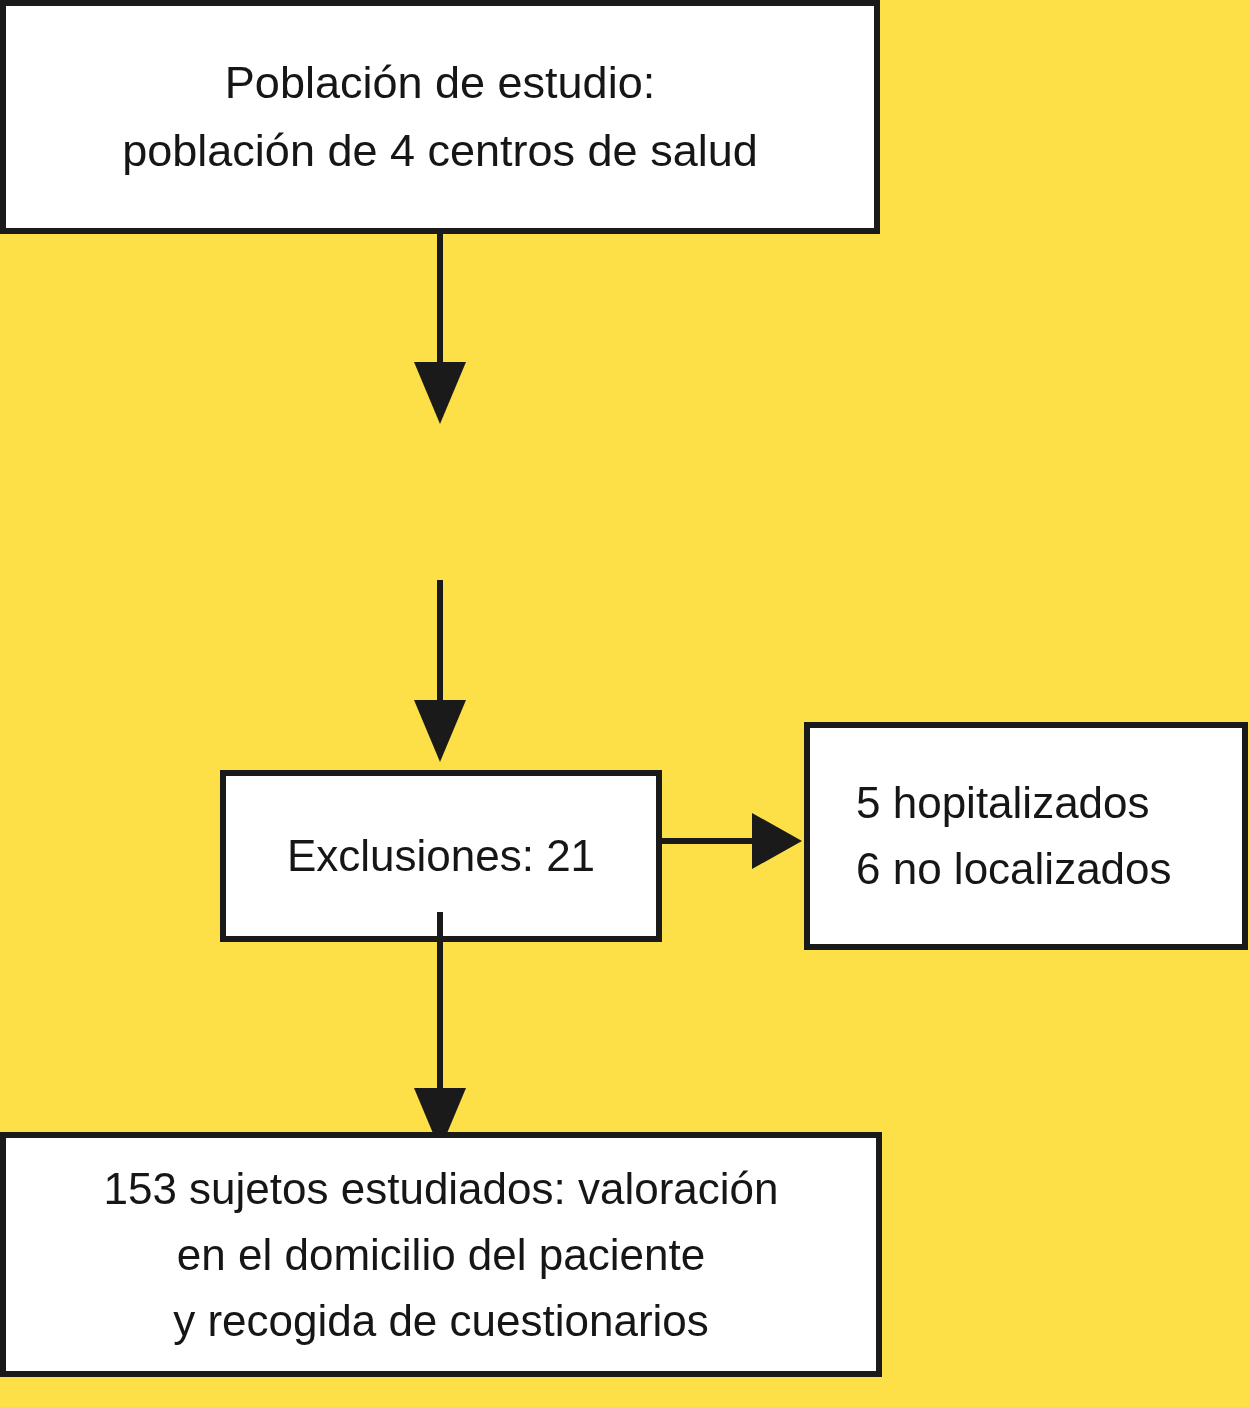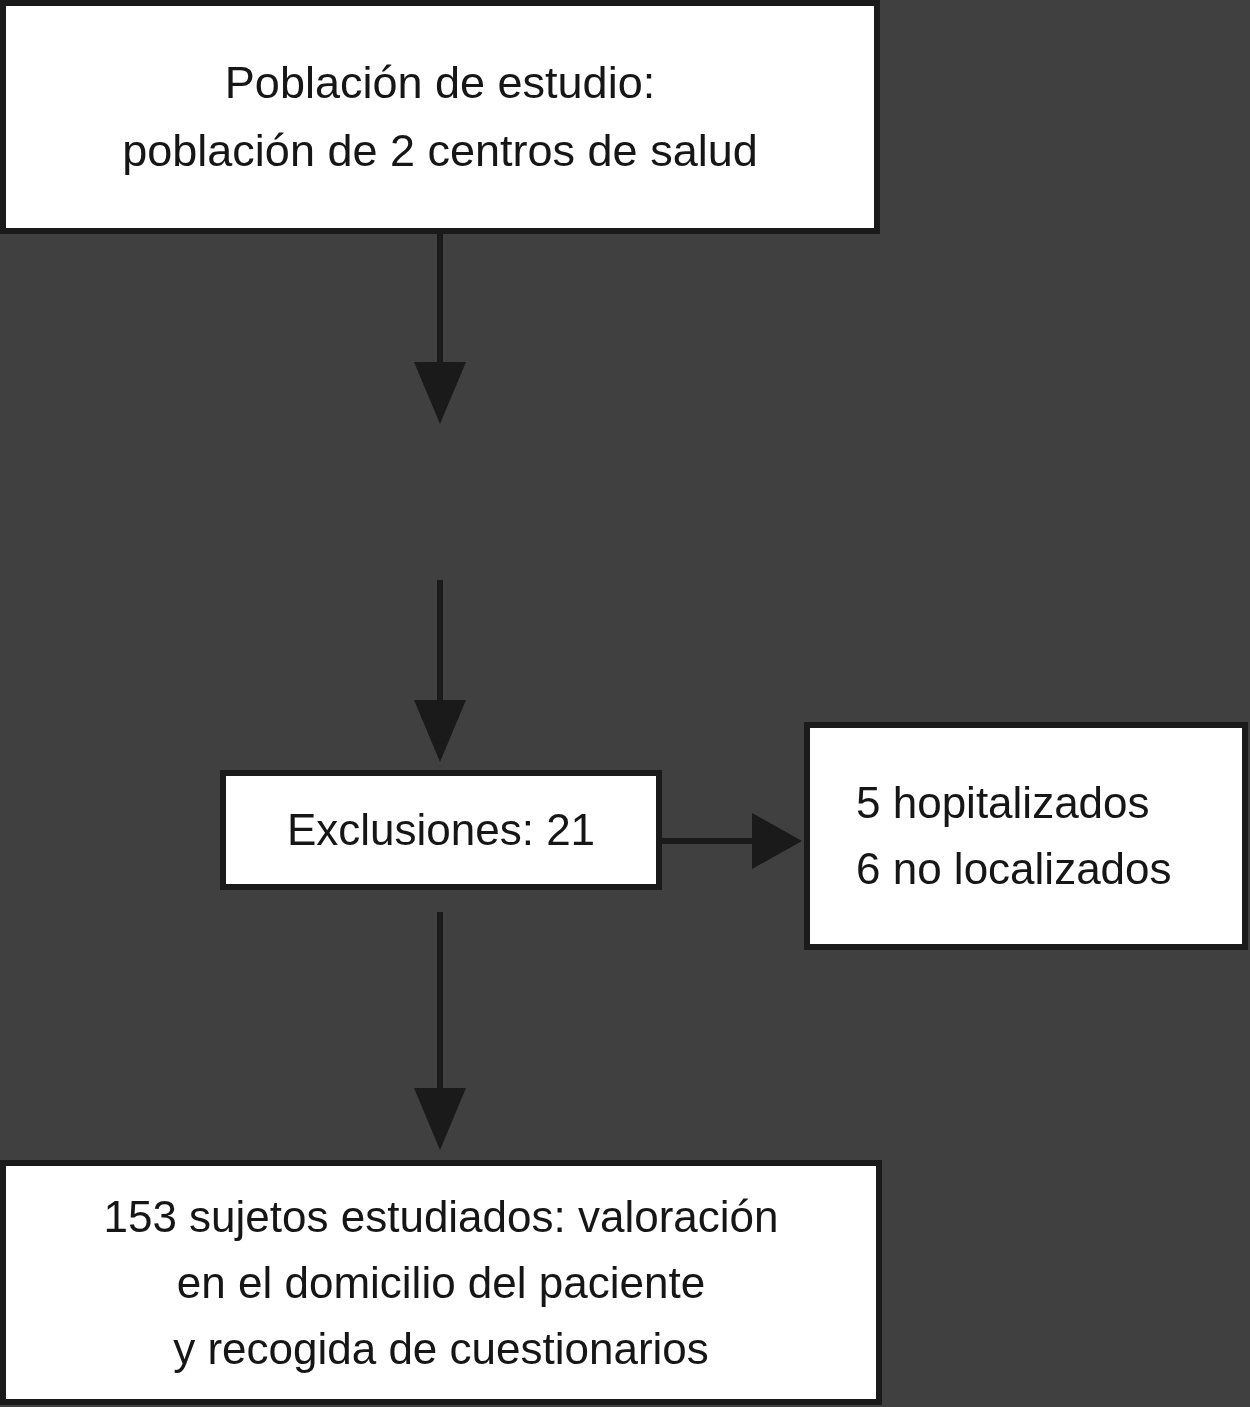--- a/index.html
+++ b/index.html
@@ -4,21 +4,21 @@
 <style>
   html, body {
     margin: 0;
     padding: 0;
     background: #ffffff;
   }
   .canvas {
     position: relative;
     width: 1250px;
     height: 1407px;
-    background: #404040;
+    background: #fde047;
     font-family: "Liberation Sans", "DejaVu Sans", sans-serif;
     color: #161616;
     overflow: hidden;
   }
   .box {
     position: absolute;
     box-sizing: border-box;
     border: 6px solid #1a1a1a;
     background: #ffffff;
     display: flex;
@@ -40,36 +40,36 @@
   }
   
   .box-caregivers {
     left: 0px; top: 424px;
     width: 880px; height: 156px;
     font-size: 45px;
   }
   
   .box-exclusions {
     left: 220px; top: 770px;
-    width: 442px; height: 120px;
+    width: 442px; height: 172px;
     font-size: 44px;
   }
   
   .box-reasons {
     left: 804px; top: 722px;
     width: 444px; height: 228px;
     font-size: 44px;
     line-height: 66px;
     align-items: flex-start;
     text-align: left;
     padding-left: 46px;
   }
   
   .box-studied {
-    left: 0px; top: 1160px;
+    left: 0px; top: 1132px;
     width: 882px; height: 245px;
     font-size: 44px;
     line-height: 66px;
   }
   
   .shaft-v {
     position: absolute;
     width: 6px;
     background: #1a1a1a;
   }
@@ -94,21 +94,21 @@
   }
   .arrow { position: absolute; left: 0; top: 0; width: 0; height: 0; }
 </style>
 </head>
 <body>
 
 <div class="canvas">
 
   <div class="box box-population">
     <span class="line">Población de estudio:</span>
-    <span class="line">población de 2 centros de salud</span>
+    <span class="line">población de 4 centros de salud</span>
   </div>
 
   <div class="arrow">
     <div class="shaft-v" style="left:437px; top:234px; height:132px;"></div>
     <div class="head-down" style="left:414px; top:362px;"></div>
   </div>
 
 
   <div class="arrow">
     <div class="shaft-v" style="left:437px; top:580px; height:124px;"></div>

